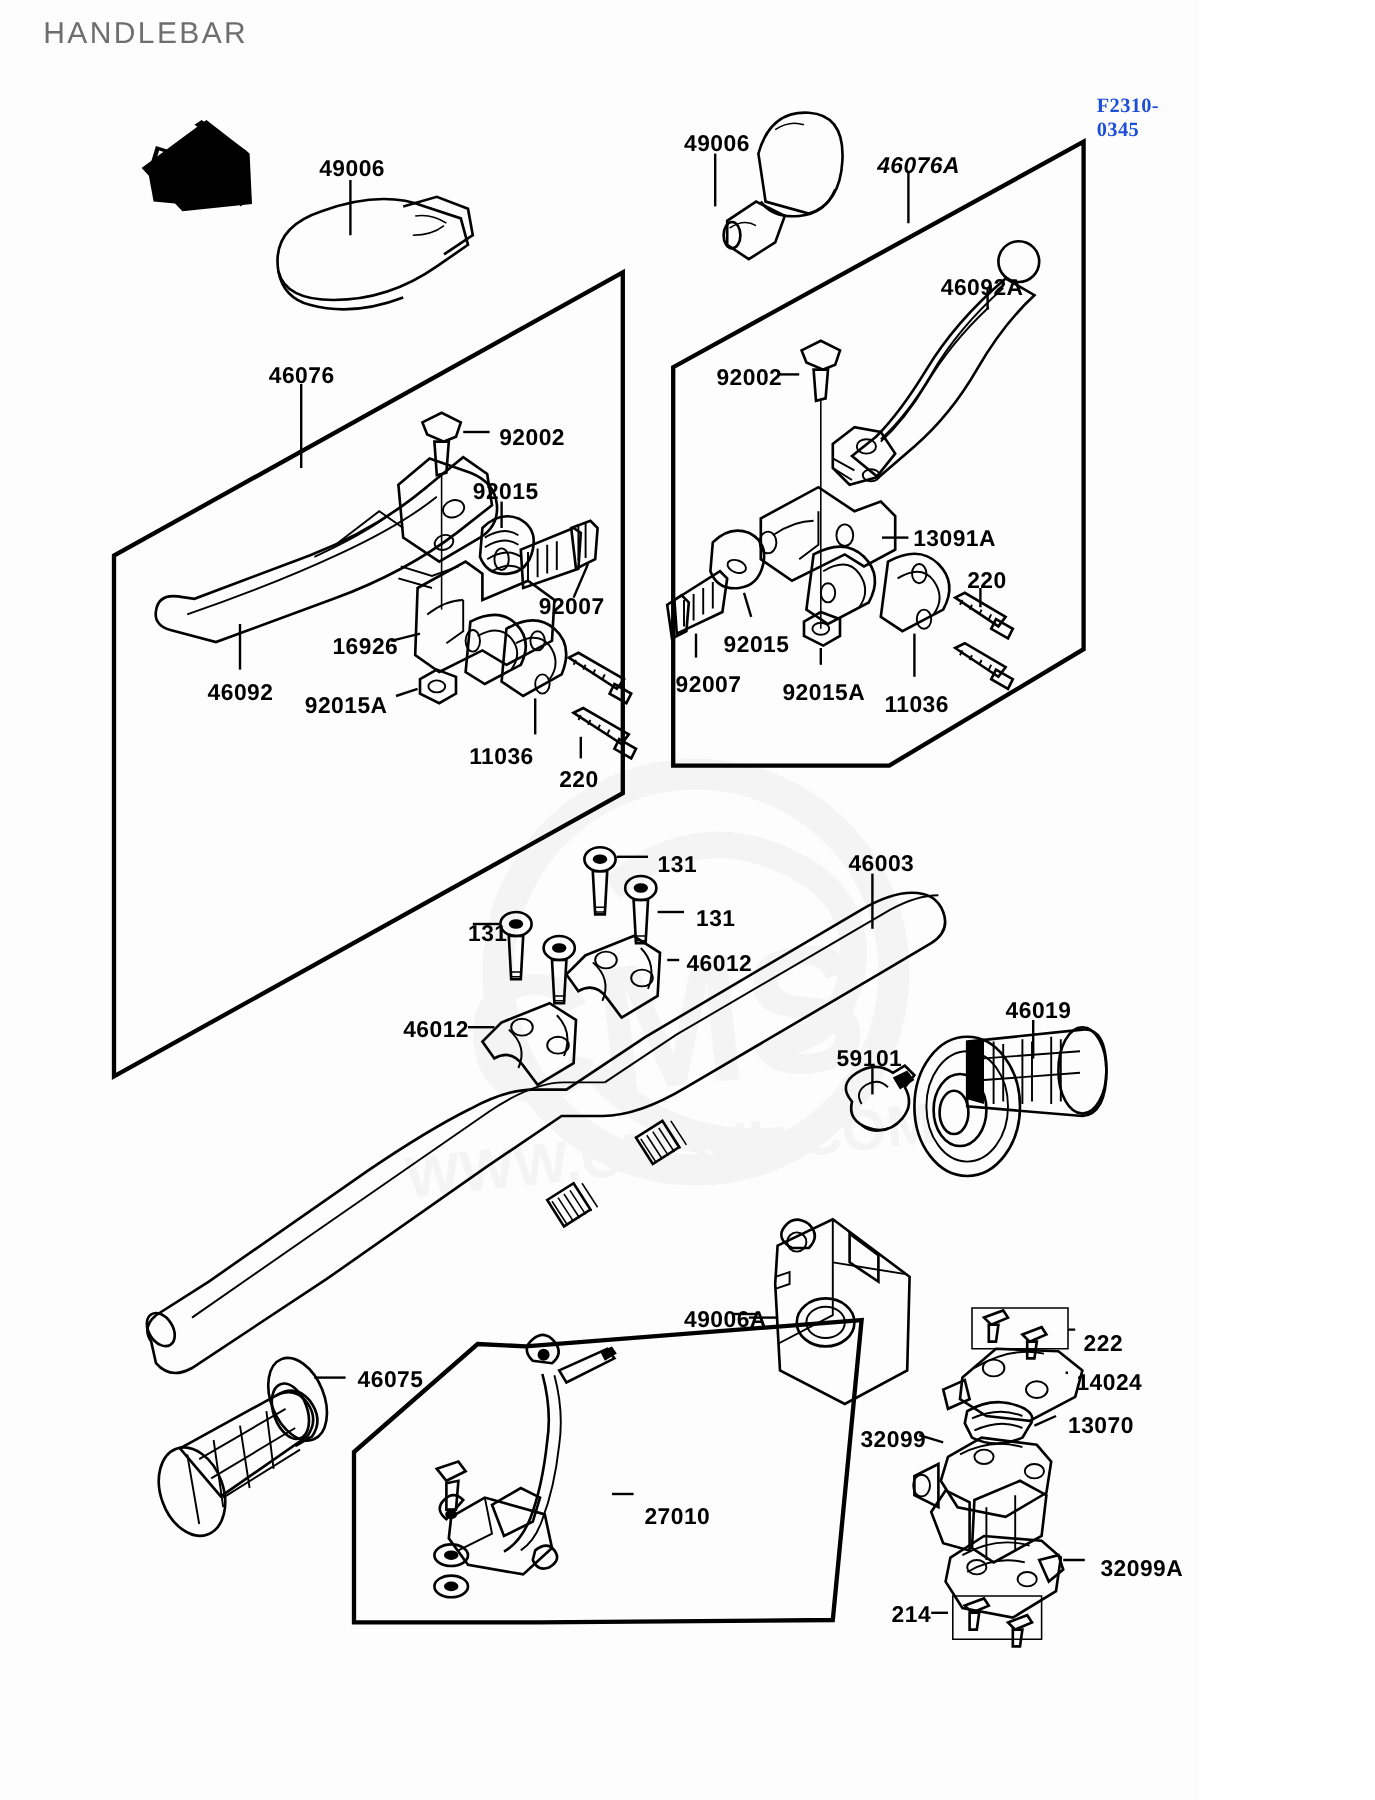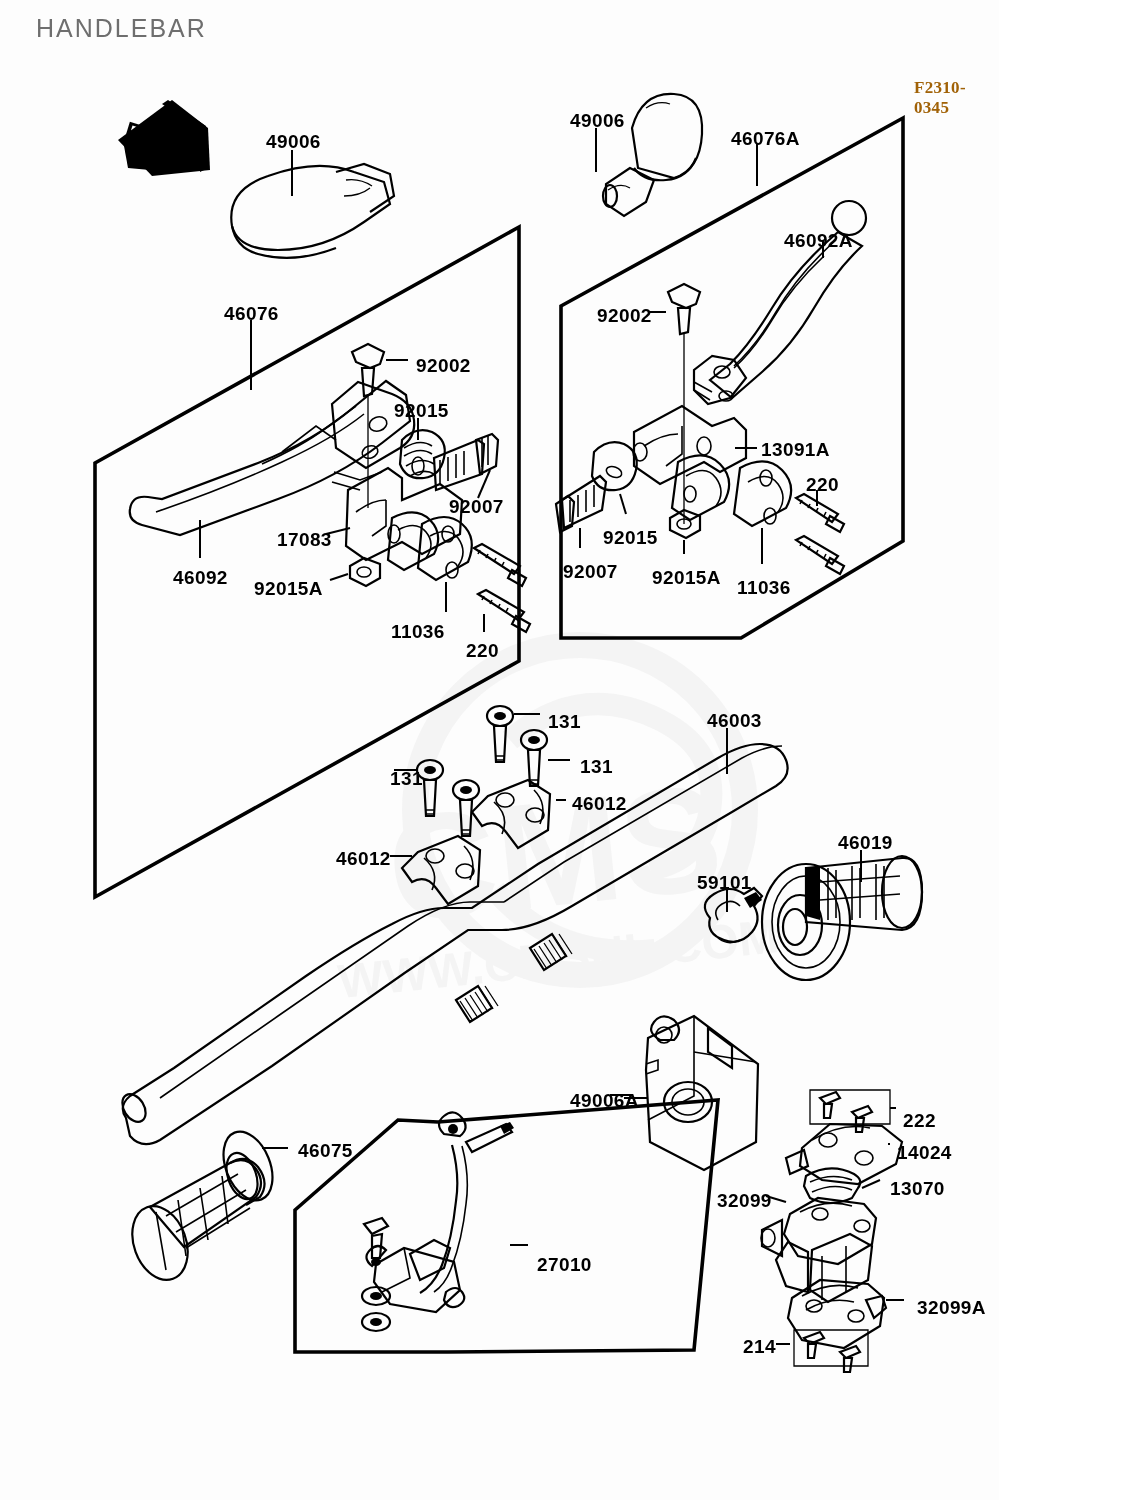--- a/index.html
+++ b/index.html
@@ -23,21 +23,21 @@
     letter-spacing: 2.0px;
     color: #6e6e6e;
     font-weight: 400;
     font-family: "Liberation Sans", sans-serif;
   }
   #diagram-code {
     position: absolute;
     left: 914px;
     top: 78px;
     font-size: 17px;
-    color: #a16207;
+    color: #1d4ed8;
     font-weight: 600;
     font-family: "Liberation Serif", serif;
     letter-spacing: 0.3px;
   }
   #footer-cta {
     position: absolute;
     left: 0;
     top: 1428px;
     width: 1146px;
     text-align: center;
@@ -462,30 +462,30 @@
       <path class="ln" d="M844 1358 l8 0 l-2 14 l-6 0 Z"></path>
       <path class="hair" d="M794 1330 l74 0 l0 36 l-74 0 Z"></path>
       <line class="lead" x1="776" y1="1344" x2="790" y2="1344"></line>
     </g>
 
   </svg>
 
   <div id="label-layer">
       <div class="lbl" style="left: 266px; top: 131px;">49006</div>
       <div class="lbl" style="left: 570px; top: 110px;">49006</div>
-      <div class="lbl" style="left: 731px; top: 128px;">46076A</div>
+      <div class="lbl" style="left: 731px; top: 128px; font-style: italic;">46076A</div>
       <div class="lbl" style="left: 784px; top: 230px;">46092A</div>
       <div class="lbl" style="left: 224px; top: 303px;">46076</div>
       <div class="lbl" style="left: 597px; top: 305px;">92002</div>
       <div class="lbl" style="left: 416px; top: 355px;">92002</div>
       <div class="lbl" style="left: 394px; top: 400px;">92015</div>
       <div class="lbl" style="left: 761px; top: 439px; text-align: center;">13091A</div>
       <div class="lbl" style="left: 806px; top: 474px;">220</div>
       <div class="lbl" style="left: 449px; top: 496px;">92007</div>
-      <div class="lbl" style="left: 277px; top: 529px;">17083</div>
+      <div class="lbl" style="left: 277px; top: 529px;">16926</div>
       <div class="lbl" style="left: 603px; top: 527px;">92015</div>
       <div class="lbl" style="left: 563px; top: 561px;">92007</div>
       <div class="lbl" style="left: 652px; top: 567px;">92015A</div>
       <div class="lbl" style="left: 737px; top: 577px;">11036</div>
       <div class="lbl" style="left: 173px; top: 567px;">46092</div>
       <div class="lbl" style="left: 254px; top: 578px;">92015A</div>
       <div class="lbl" style="left: 391px; top: 621px;">11036</div>
       <div class="lbl" style="left: 466px; top: 640px;">220</div>
       <div class="lbl" style="left: 548px; top: 711px;">131</div>
       <div class="lbl" style="left: 707px; top: 710px;">46003</div>

